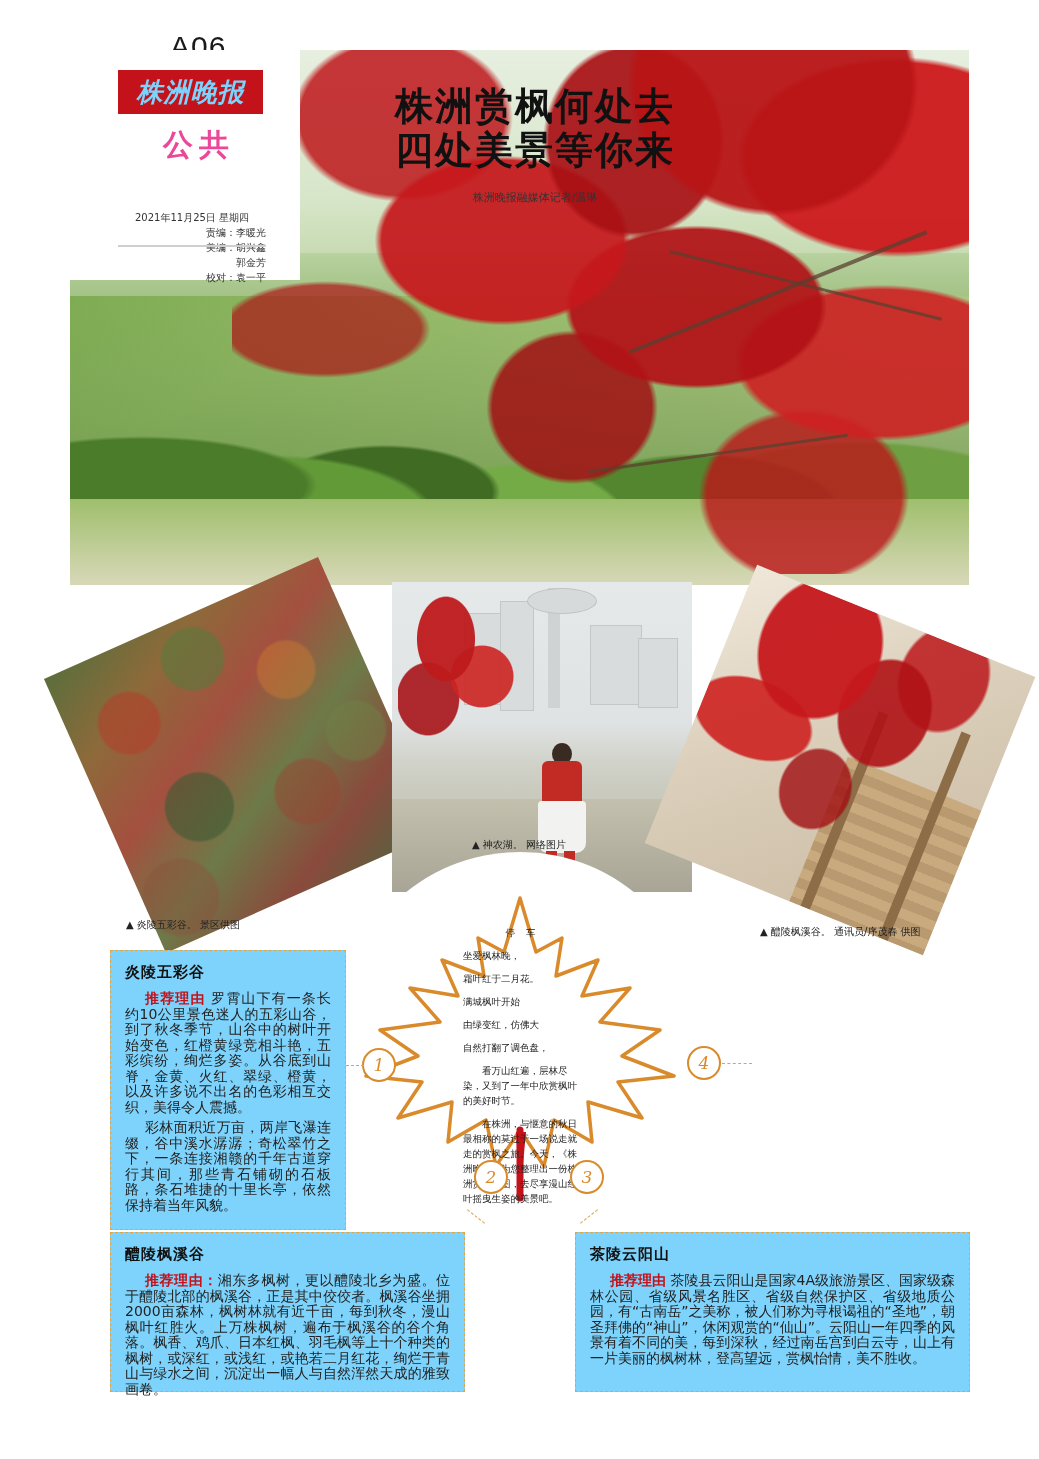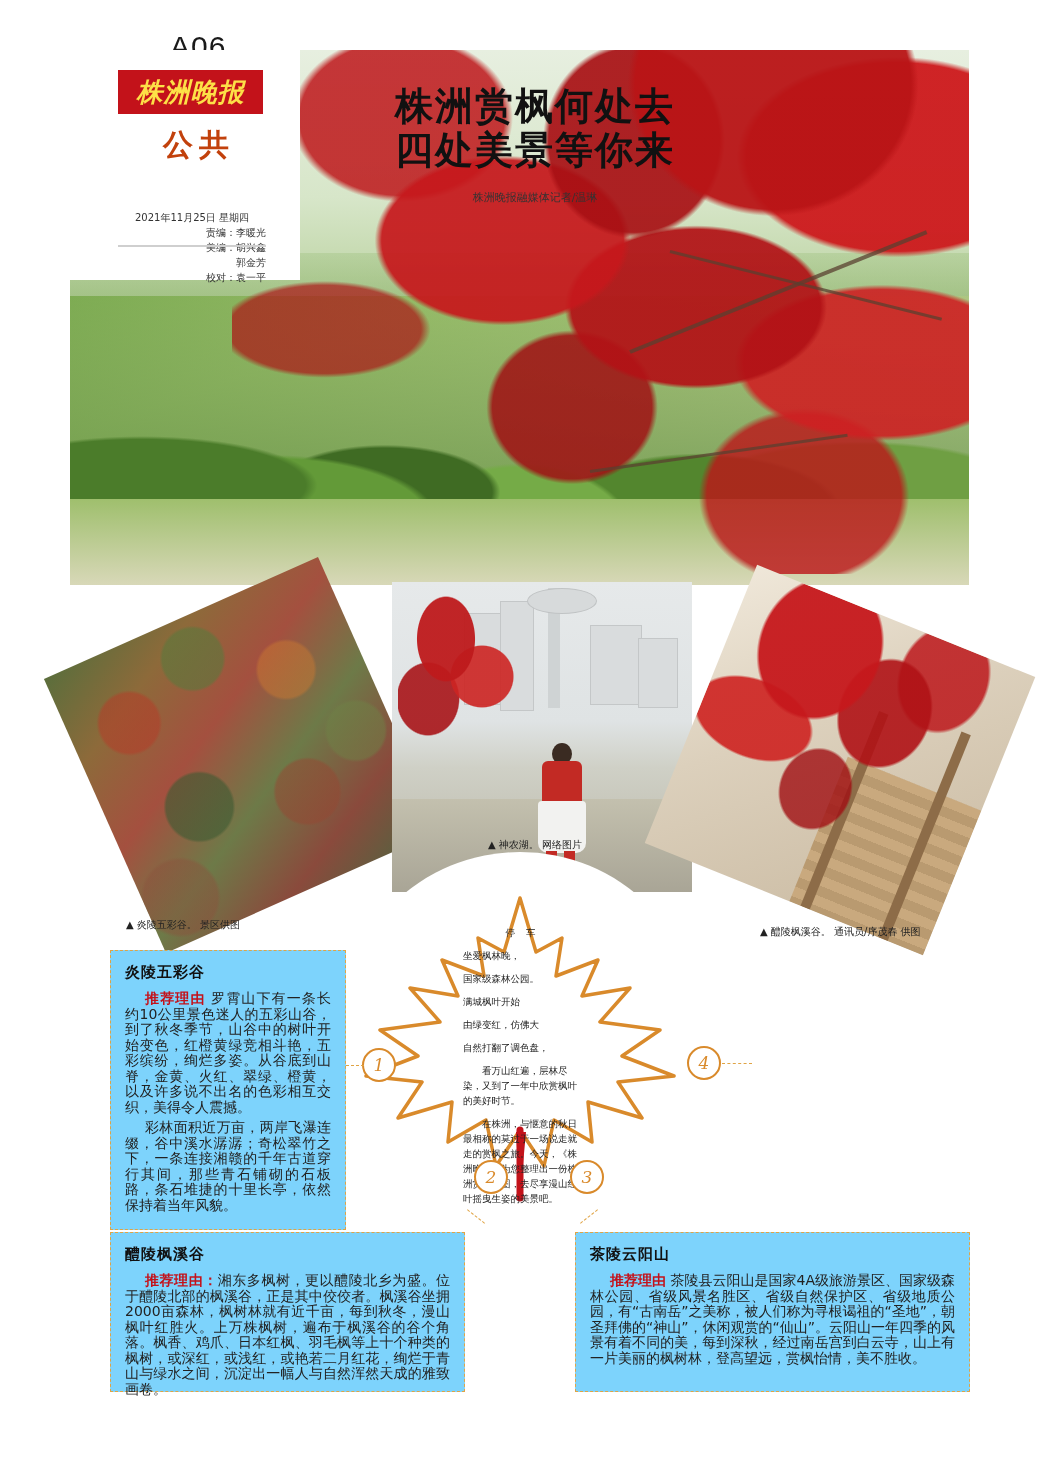--- a/index.html
+++ b/index.html
@@ -29,34 +29,34 @@
     letter-spacing: 1px;
     color: #1a1a1a;
     font-family: "Liberation Sans", sans-serif;
   }
 
   .masthead {
     position: absolute;
     left: 118px; top: 70px;
     width: 145px; height: 44px;
     background: #c3121a;
-    color: #fde047;
+    color: #7dd3fc;
     display: flex; align-items: center; justify-content: center;
     font-family: "DejaVu Sans", sans-serif;
     font-size: 26px;
     font-weight: bold;
     letter-spacing: 1px;
     font-style: italic;
   }
   .section-name {
     position: absolute;
     left: 163px; top: 125px;
     font-size: 30px;
     font-weight: bold;
-    color: #c2410c;
+    color: #ec4899;
     letter-spacing: 6px;
     font-family: "DejaVu Sans", sans-serif;
   }
   .byline-block {
     position: absolute;
     left: 118px; top: 168px;
     width: 148px;
     text-align: right;
     font-size: 10px;
     line-height: 15px;
@@ -228,21 +228,21 @@
   .fan-right .deck {
     position: absolute; left: 52%; top: 48%; width: 48%; height: 52%;
     background: repeating-linear-gradient(180deg,#c9a97e 0 10px,#b99a70 10px 20px);
   }
   .fan-right .post {
     position: absolute; background: #8d6c48;
   }
 
   .cap { position: absolute; font-size: 10px; color: #222; font-family: "DejaVu Sans", sans-serif; }
   .cap-left { left: 126px; top: 918px; }
-  .cap-mid  { left: 472px; top: 838px; margin-left: 16px; }
+  .cap-mid  { left: 472px; top: 838px; }
   .cap-right{ left: 760px; top: 925px; }
 
   
   .leaf-wrap { position: absolute; left: 330px; top: 880px; width: 380px; height: 340px; }
   .leaf-wrap svg { display: block; }
   .poem {
     position: absolute;
     left: 455px; top: 925px;
     width: 135px;
     font-size: 9.5px;
@@ -391,21 +391,21 @@
                L166 286 L156 240 L118 262 L122 222 L68 238 L92 202 L36 196 L88 176
                L50 150 L110 142 L80 108 L128 116 L112 80 L154 96 L148 58 L174 72 Z" fill="none" stroke="#d98a2b" stroke-width="3.5" stroke-linejoin="round"></path>
       <path d="M190 250 L190 318" stroke="#c3121a" stroke-width="7" stroke-linecap="round" fill="none"></path>
       <path d="M186 252 L190 316 L196 252 Z" fill="#c3121a"></path>
     </svg>
   </div>
 
   <div class="poem">
     <div class="p-title">停 车</div>
     <p>坐爱枫林晚，</p>
-    <p>国家级森林公园。</p>
+    <p>霜叶红于二月花。</p>
     <p>满城枫叶开始</p>
     <p>由绿变红，仿佛大</p>
     <p>自然打翻了调色盘，</p>
     <p class="indent">看万山红遍，层林尽染，又到了一年中欣赏枫叶的美好时节。</p>
     <p class="indent" style="margin-top:6px">在株洲，与惬意的秋日最相称的莫过于一场说走就走的赏枫之旅。今天，《株洲晚报》为您整理出一份株洲赏枫地图，去尽享漫山红叶摇曳生姿的美景吧。</p>
   </div>
 
   <div class="numdot dot1">1</div>
   <div class="numdot dot2">2</div>
   <div class="numdot dot3">3</div>

